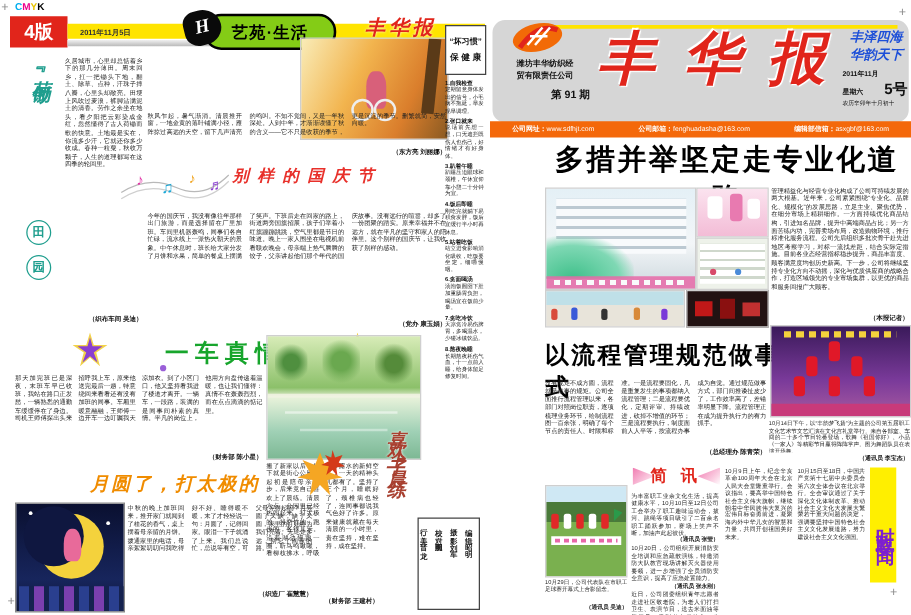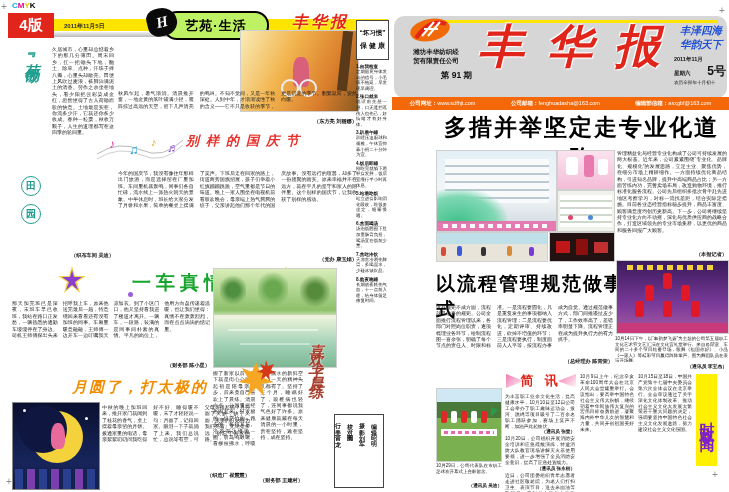--- a/index.html
+++ b/index.html
@@ -30,21 +30,21 @@
   <div class="abs crop" style="left:6px;top:477px;">+</div>
   <div class="abs crop" style="left:712px;top:470px;">+</div>
 
   <div class="abs" style="left:8px;top:13px;width:46px;height:25px;background:#e1251b;color:#fff;display:flex;align-items:center;justify-content:center;font-weight:900;">
     <span style="font-size:15px;">4版</span>
   </div>
   <div class="abs" style="left:54px;top:19px;width:334px;height:12px;background:#ffe400;">
     <span style="position:absolute;left:10px;top:3px;font-size:6px;font-weight:bold;color:#333;">2011年11月5日</span>
   </div>
   <div class="abs" style="left:54px;top:32px;width:334px;height:5px;background:linear-gradient(#f0f0f0,#b9b9b9);"></div>
-  <div class="abs" style="left:163px;top:11px;width:102px;height:25px;border:2px solid #000;border-radius:14px;background:#bef264;display:flex;align-items:center;justify-content:center;">
+  <div class="abs" style="left:163px;top:11px;width:102px;height:25px;border:2px solid #000;border-radius:14px;background:#84cc16;display:flex;align-items:center;justify-content:center;">
     <span style="font-size:13px;font-weight:900;color:#000;letter-spacing:1px;">艺苑·生活</span>
   </div>
   <div class="abs" style="left:147px;top:8px;width:30px;height:28px;background:#0a0a0a;border-radius:40% 60% 55% 45%;transform:rotate(-14deg);display:flex;align-items:center;justify-content:center;">
     <span class="serif" style="color:#fff;font-style:italic;font-weight:bold;font-size:15px;">H</span>
   </div>
   <div class="abs serif" style="left:292px;top:12px;font-size:16px;font-weight:900;font-style:italic;color:#e1251b;letter-spacing:3px;text-shadow:0 0 2px #fff;">丰华报</div>
 
   <div class="abs" style="left:13px;top:48px;width:36px;height:214px;">
     <div class="vtext serif" style="margin:0 auto;font-size:15px;font-weight:bold;font-style:italic;color:#1f9e8e;height:120px;letter-spacing:4px;">『荷锄』</div>
     <div style="width:18px;height:18px;border:1.5px solid #1f9e8e;border-radius:50%;margin:8px auto 0;display:flex;align-items:center;justify-content:center;font-size:10px;font-weight:bold;color:#1f9e8e;">田</div>

